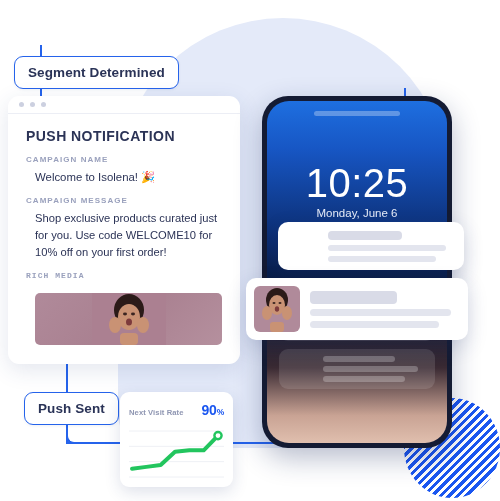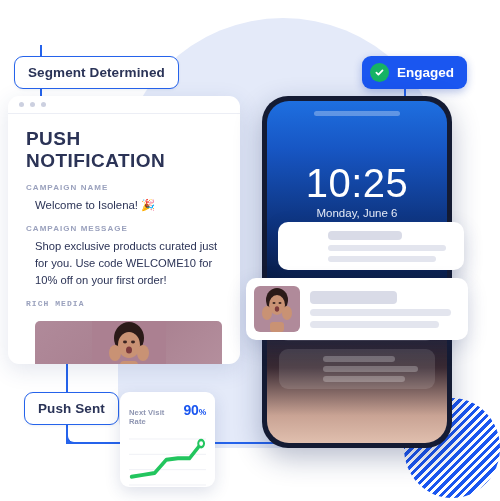--- a/index.html
+++ b/index.html
@@ -116,21 +116,21 @@
   }
   .chrome-bar {
     height:18px;
     border-bottom:1px solid #eceef5;
     display:flex; align-items:center; gap:6px;
     padding-left:11px;
   }
   .chrome-dot { width:5px; height:5px; border-radius:50%; background:#ccd0e0; }
   .push-body { padding:14px 18px 0 18px; }
   .push-title {
-    font-size:19px; font-weight:700; color:#2b3356;
+    font-size:14px; font-weight:700; color:#2b3356;
     letter-spacing:.45px; margin-bottom:11px;
   }
   .field-label {
     font-size:8px; font-weight:700; color:#9aa1bd;
     letter-spacing:1.05px; margin-bottom:5px;
   }
   .field-value {
     font-size:11.4px; color:#2b3356; line-height:1.42;
     padding-left:9px; margin-bottom:11px;
   }
@@ -223,21 +223,21 @@
   .fc-2 .fc-line.sm  { height:7px; width:94%; }
   .fc-2 .fc-line.sm2 { height:7px; width:86%; }
 
   .thumb-a { width:100%; height:100%; background:linear-gradient(150deg,#c8a98c 0%,#b08f76 40%,#d8c0a8 100%); }
   .thumb-b { width:100%; height:100%; background:linear-gradient(140deg,#b48a9b 0%,#a6798c 55%,#c09aa8 100%); position:relative; }
 
   
   .metric-card {
     position:absolute;
     left:120px; top:392px;
-    width:95px; height:95px;
+    width:113px; height:95px;
     background:#ffffff;
     border-radius:9px;
     box-shadow:0 5px 16px rgba(35,55,115,.15);
     padding:10px 9px 6px 9px;
   }
   .metric-head {
     display:flex; align-items:baseline; justify-content:space-between;
     margin-bottom:7px;
   }
   .metric-title { font-size:7.6px; color:#8f96b2; font-weight:600; letter-spacing:.1px; }
@@ -266,28 +266,20 @@
   <div class="node-dot dot-phone"></div>
   <div class="badge-stem"></div>
 
   <div class="pill pill-push">
     <span>Push Sent</span>
   </div>
   <div class="pill pill-segment">
     <span>Segment Determined</span>
   </div>
 
-  <div class="badge">
-    <span class="check-circle">
-      <svg width="11" height="11" viewBox="0 0 12 12">
-          <path d="M2.6 6.2 L4.8 8.4 L9.3 3.6" fill="none" stroke="#ffffff" stroke-width="1.9" stroke-linecap="round" stroke-linejoin="round"></path>
-        </svg>
-    </span>
-    <span class="badge-label">Engaged</span>
-  </div>
 
   <div class="push-card">
     <div class="chrome-bar">
       <span class="chrome-dot"></span>
       <span class="chrome-dot"></span>
       <span class="chrome-dot"></span>
     </div>
     <div class="push-body">
       <div class="push-title">PUSH NOTIFICATION</div>
 

